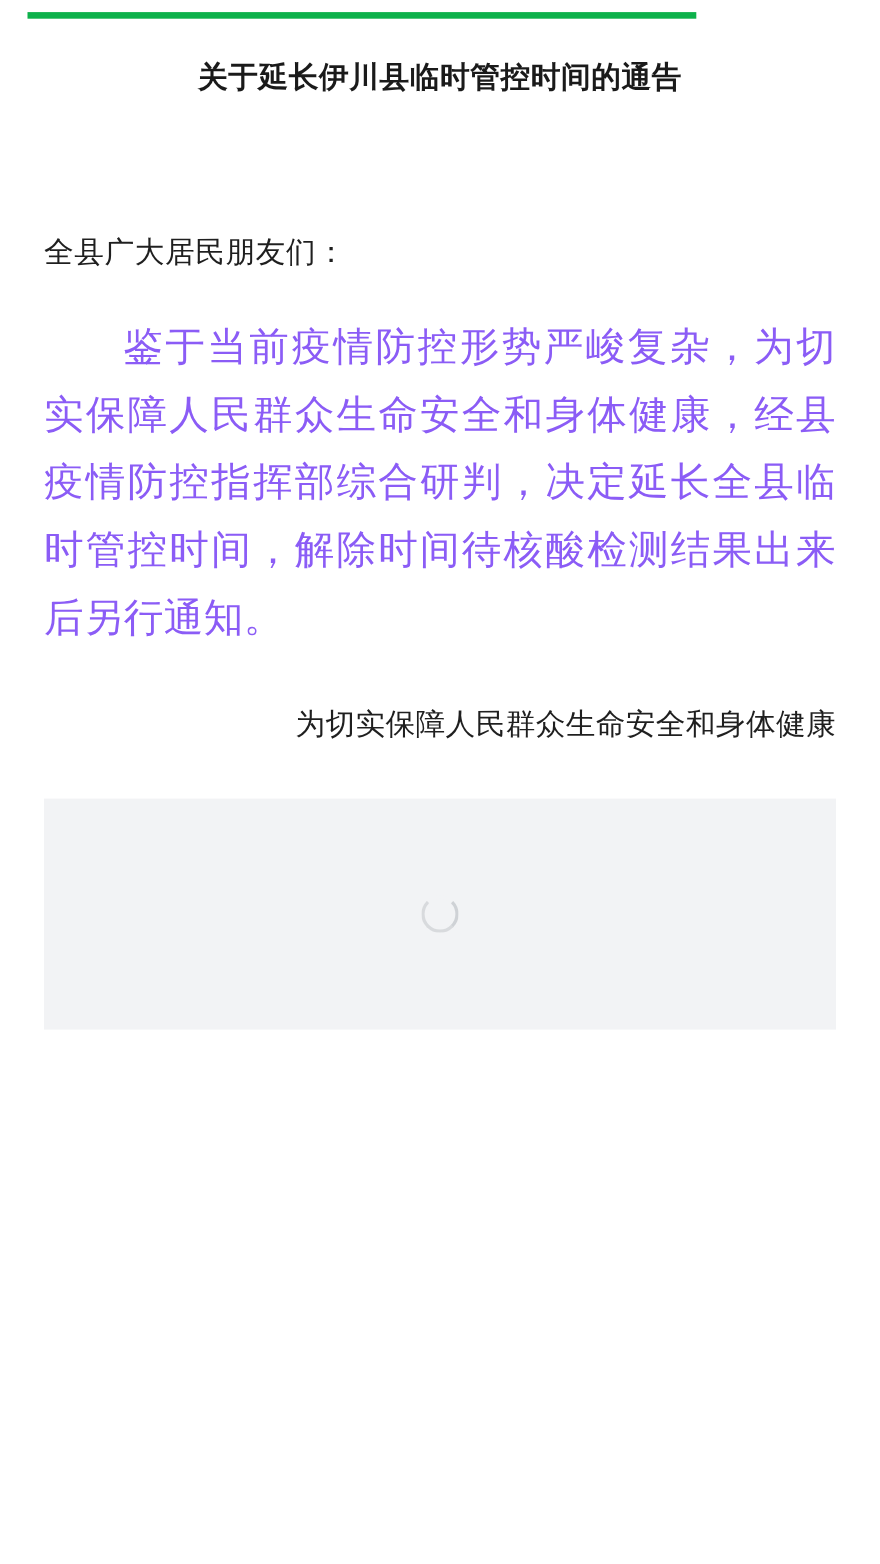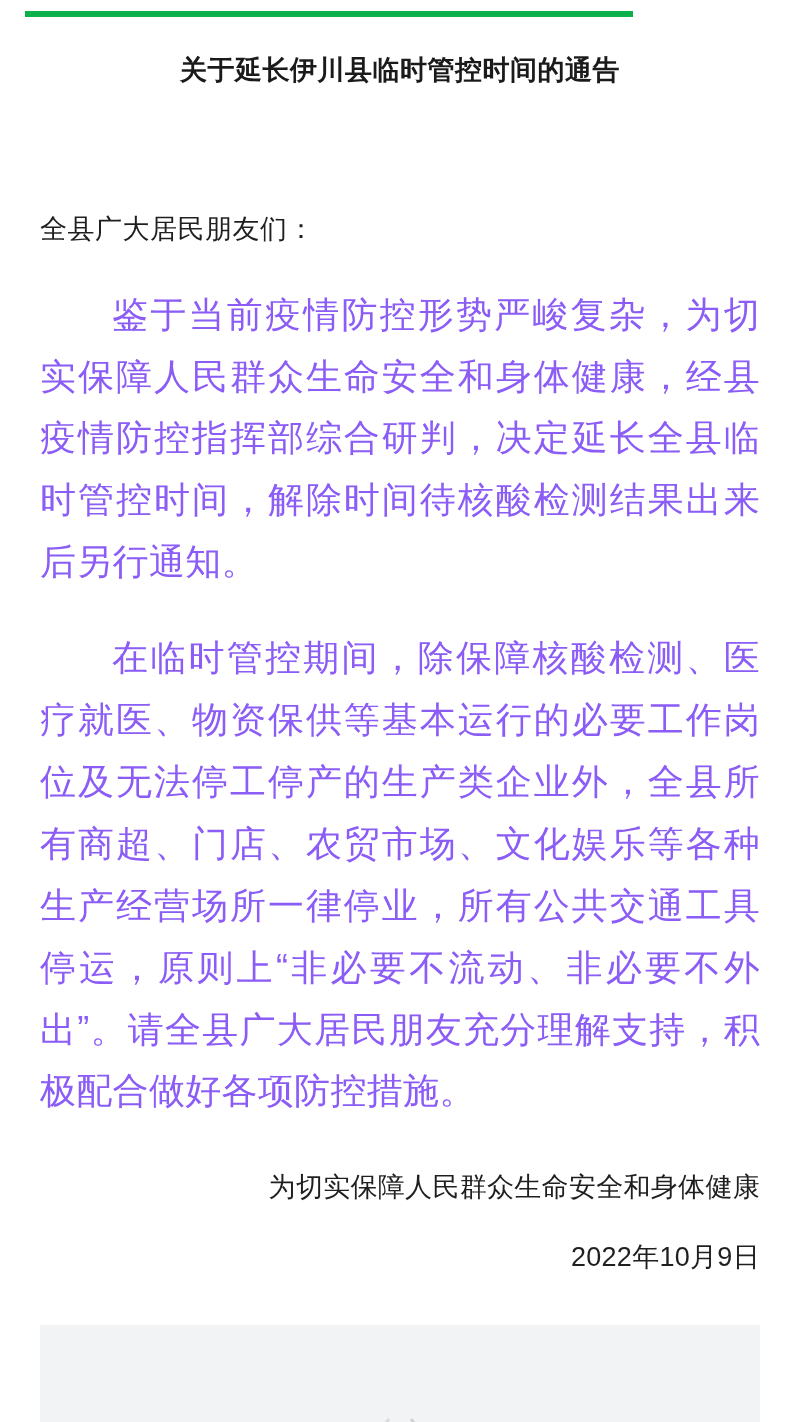--- a/index.html
+++ b/index.html
@@ -109,25 +109,23 @@
   <div class="top-bar"></div>
 
   <div class="doc">
 
     <h1 class="doc-title">关于延长伊川县临时管控时间的通告</h1>
 
     <p class="salutation">全县广大居民朋友们：</p>
 
     <p class="body-para">鉴于当前疫情防控形势严峻复杂，为切实保障人民群众生命安全和身体健康，经县疫情防控指挥部综合研判，决定延长全县临时管控时间，解除时间待核酸检测结果出来后另行通知。</p>
 
-    <p class="body-para">在临时管控期间，除保障核酸检测、医疗就医、物资保供等基本运行的必要工作岗位及无法停工停产的生产类企业外，全县所有商超、门店、农贸市场、文化娱乐等各种生产经营场所一律停业，所有公共交通工具停运，原则上“非必要不流动、非必要不外出”。请全县广大居民朋友充分理解支持，积极配合做好各项防控措施。</p>
 
     <p class="signature">为切实保障人民群众生命安全和身体健康</p>
 
-    <p class="date">2022年10月9日</p>
 
   </div>
 
   <div class="loading-block">
     <div class="spinner"></div>
   </div>
 
 </div>
 
 </body></html>

